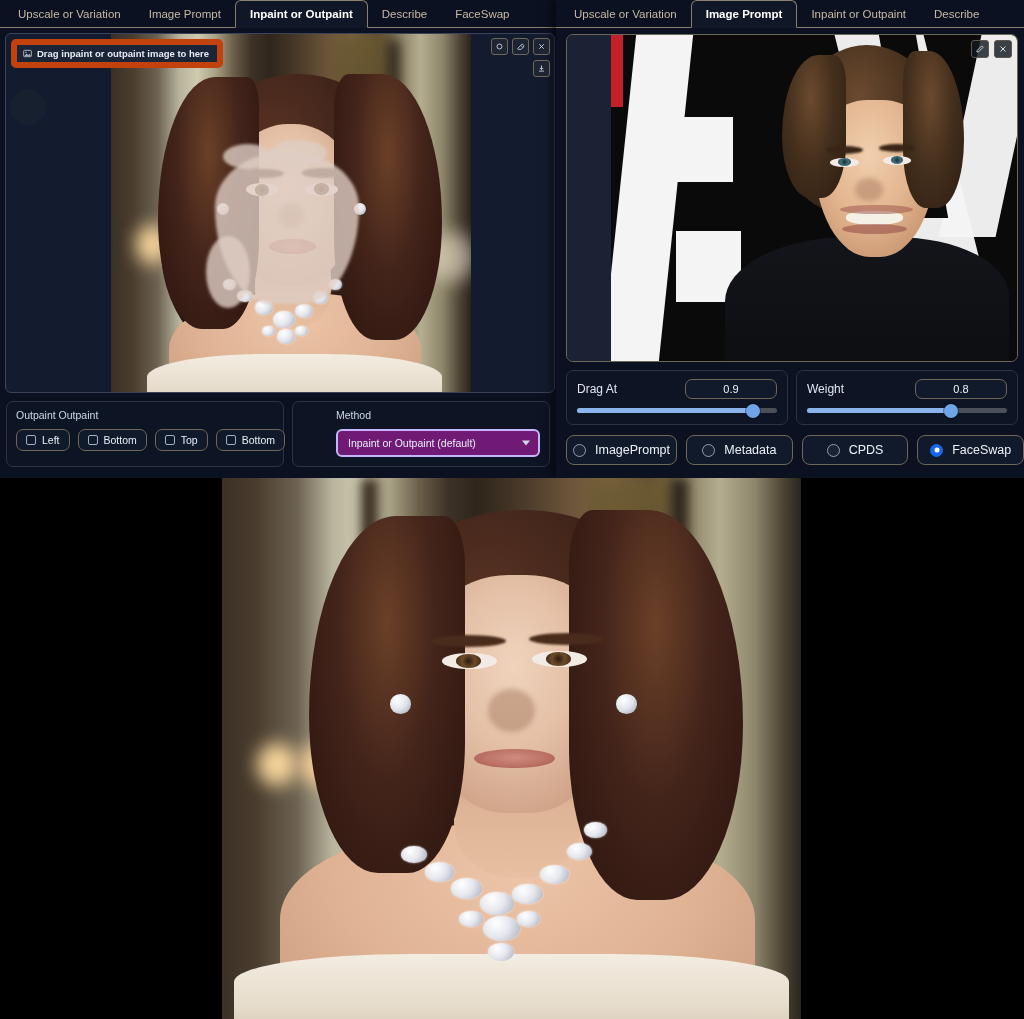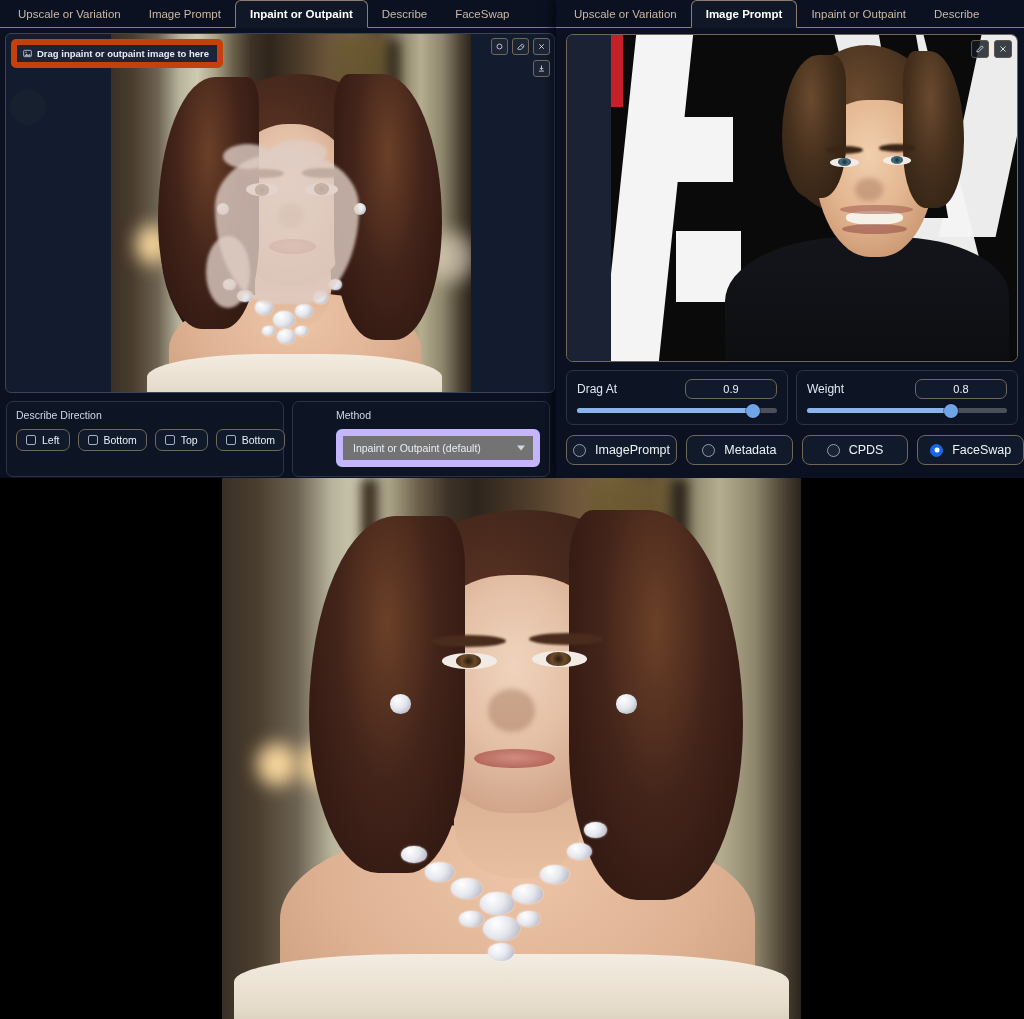--- a/index.html
+++ b/index.html
@@ -170,23 +170,23 @@
   }
   .box-check {
     width: 10px; height: 10px;
     border: 1.4px solid #9fb0c8;
     border-radius: 2px;
     background: transparent;
   }
 
   .select {
     position: relative;
-    border: 7px solid #c4b5fd;
+    border: 2px solid #c4b5fd;
     border-radius: 6px;
-    background: #737373;
+    background: #701a75;
     padding: 6px 22px 6px 10px;
     font-size: 10.5px;
     color: #e8eef7;
     cursor: pointer;
   }
   .select .caret {
     position: absolute;
     right: 8px; top: 50%;
     transform: translateY(-50%);
     width: 0; height: 0;
@@ -577,21 +577,21 @@
           <svg width="9" height="9" viewBox="0 0 16 16">
             <path d="M8 2.6 L8 9.6 M5 7 L8 10 L11 7" stroke="#d7dfea" stroke-width="1.5" fill="none"></path>
             <path d="M3.4 12.6 L12.6 12.6" stroke="#d7dfea" stroke-width="1.5" fill="none"></path>
           </svg>
         </div>
       </div>
     </div>
 
     <div id="left-controls">
       <div class="group-box" id="outpaint-group">
-        <div class="group-label">Describe Direction</div>
+        <div class="group-label">Outpaint Outpaint</div>
         <div class="chip-row">
           <label class="chip">
             <span class="box-check"></span>
             <span>Left</span>
           </label>
           <label class="chip">
             <span class="box-check"></span>
             <span>Bottom</span>
           </label>
           <label class="chip">

